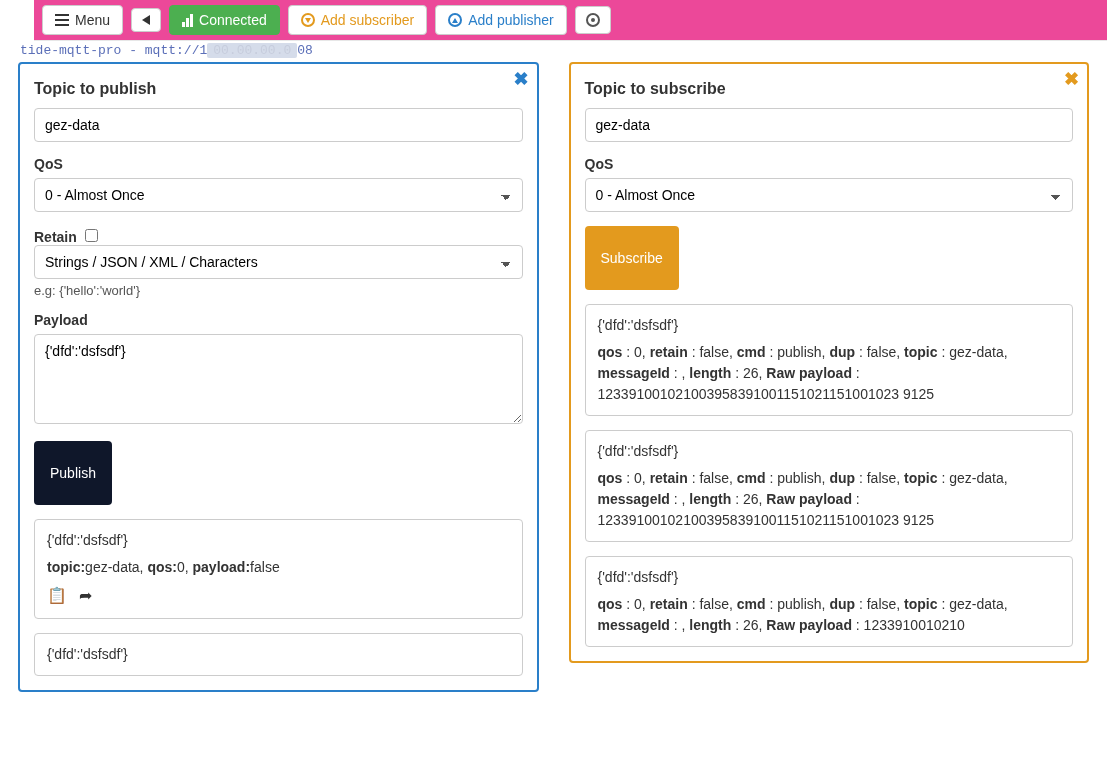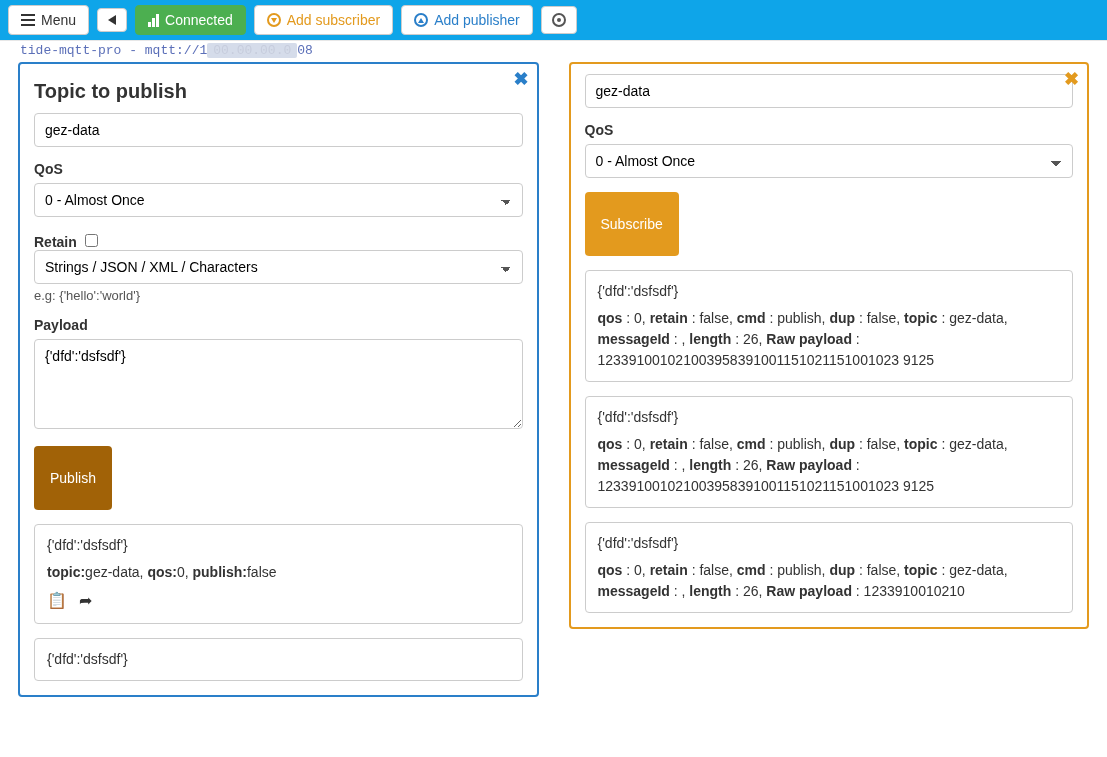--- a/index.html
+++ b/index.html
@@ -10,22 +10,23 @@
     color: #333;
     background: #fff;
     width: 1107px;
   }
   
   .toolbar {
     display: flex;
     align-items: center;
     gap: 8px;
     padding: 5px 8px;
-    background: #0ea5e9;
+    background: #ec4899;
     border-bottom: 1px solid #e7e7e7;
+    margin-left: 34px;
   }
   .tb-btn {
     display: inline-flex;
     align-items: center;
     gap: 6px;
     padding: 6px 12px;
     background: #fff;
     border: 1px solid #ccc;
     border-radius: 4px;
     font-size: 14px;
@@ -96,21 +97,21 @@
   .panel.pub { border: 2px solid #2a7fc9; }
   .panel.sub { border: 2px solid #e39a1e; }
   .close-x {
     position:absolute; top:4px; right:8px;
     font-size:18px; font-weight:bold; cursor:pointer;
   }
   .panel.pub .close-x { color:#2a7fc9; }
   .panel.sub .close-x { color:#e39a1e; }
   h3.sec-title {
     margin: 6px 0 10px 0;
-    font-size: 20px;
+    font-size: 16px;
     font-weight: 700;
     color: #333;
   }
   label.field-label {
     display:block;
     font-weight:700;
     font-size:14px;
     margin: 14px 0 6px 0;
   }
   .text-input, .select, .textarea {
@@ -143,21 +144,21 @@
   .btn {
     display:inline-block;
     padding:24px 16px;
     border:none;
     border-radius:4px;
     font-size:14px;
     color:#fff;
     cursor:pointer;
     margin-top:14px;
   }
-  .btn.publish { background:#a16207; }
+  .btn.publish { background:#0f172a; }
   .btn.subscribe { background:#e39a1e; }
   .msg-card {
     border:1px solid #ccc;
     border-radius:4px;
     padding:10px 12px;
     margin-top:14px;
     font-size:14px;
     line-height:1.5;
     word-break: break-word;
   }
@@ -236,36 +237,37 @@
     <label class="field-label">Payload</label>
     <textarea class="textarea" style="">{'dfd':'dsfsdf'}</textarea>
 
     <button class="btn publish">Publish</button>
 
     <div class="msg-card">
       <div class="payload">{'dfd':'dsfsdf'}</div>
       <div class="meta">
         <span class="b">topic:</span><span>gez-data</span>,
         <span class="b">qos:</span><span>0</span>,
-        <span class="b">publish:</span><span>false</span>
+        <span class="b">payload:</span><span>false</span>
       </div>
       <div class="msg-icons">
         <span>📋</span>
         <span>➦</span>
       </div>
     </div>
 
     <div class="msg-card">
       <div class="payload">{'dfd':'dsfsdf'}</div>
     </div>
   </div>
 
   <div class="panel sub">
     <span class="close-x">✖</span>
 
+    <h3 class="sec-title">Topic to subscribe</h3>
     <input class="text-input" type="text" value="gez-data" style="">
 
     <label class="field-label">QoS</label>
     <select class="select">
       <option>0 - Almost Once</option>
     </select>
 
     <button class="btn subscribe">Subscribe</button>
 
     <div id="sub-messages">

